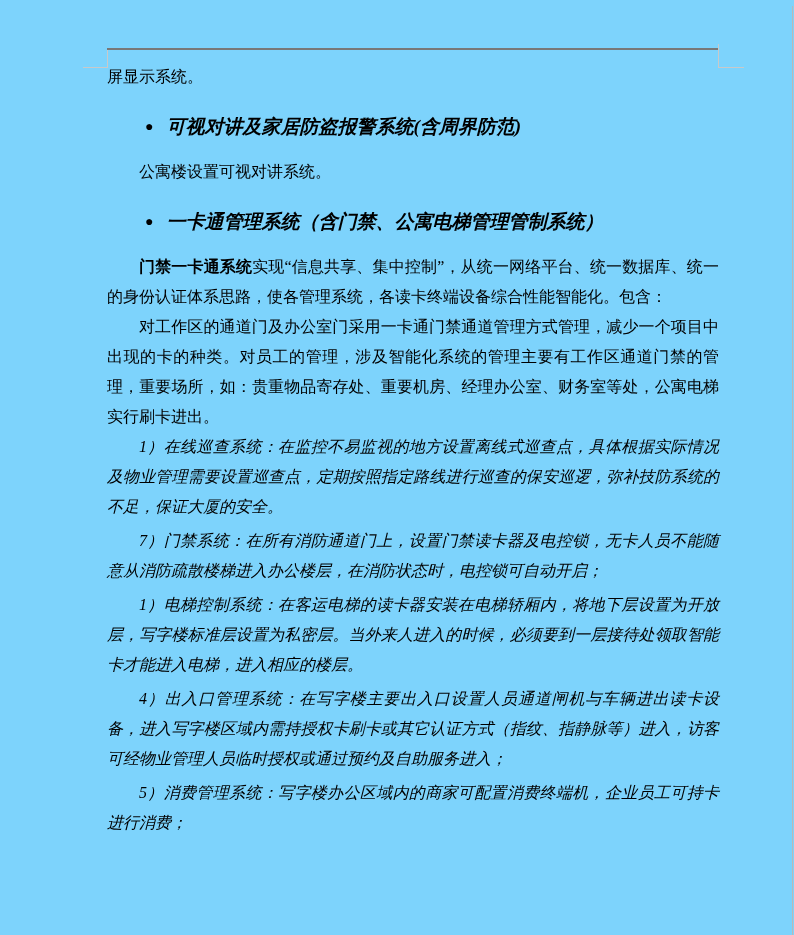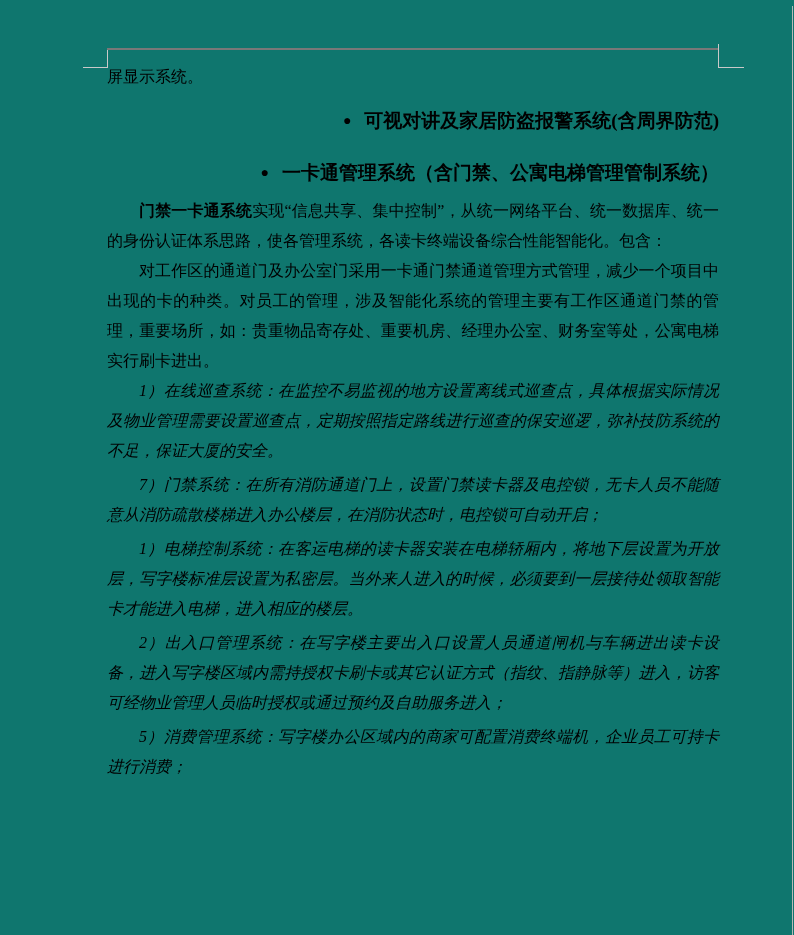--- a/index.html
+++ b/index.html
@@ -4,21 +4,21 @@
 <style>
   html, body {
     margin: 0;
     padding: 0;
     background: #ffffff;
   }
   .page {
     position: relative;
     width: 794px;
     height: 935px;
-    background: #0f766e;
+    background: #7dd3fc;
     overflow: hidden;
     font-family: "Liberation Serif", "DejaVu Serif", serif;
     color: #000000;
   }
   
   .hdr-rule {
     position: absolute;
     left: 107px;
     top: 48px;
     width: 611px;
@@ -60,26 +60,27 @@
   .content p.first {
     text-indent: 0;
   }
   .content p.item {
     margin-bottom: 4px;
     font-style: italic;
   }
   .heading {
     font-size: 19px;
     font-weight: 700;
-    line-height: 43px;
+    line-height: 56px;
     margin: 7px 0 0 0;
     padding-left: 38px;
     text-indent: 0;
-    text-align: right;
+    text-align: left;
     white-space: nowrap;
+    font-style: italic;
   }
   .bullet {
     display: inline-block;
     font-size: 14px;
     margin-right: 13px;
     transform: translateY(-2px);
   }
   .bold-lead {
     font-weight: 700;
   }
@@ -95,32 +96,33 @@
   <div class="mark m-tr-v"></div>
   <div class="mark m-tr-h"></div>
   <div class="page-edge-right"></div>
 
   <div class="content">
 
     <p class="first">屏显示系统。</p>
 
     <h1 class="heading"><span class="bullet">●</span><span>可视对讲及家居防盗报警系统(含周界防范)</span></h1>
 
+    <p>公寓楼设置可视对讲系统。</p>
 
 
     <h1 class="heading"><span class="bullet">●</span><span>一卡通管理系统（含门禁、公寓电梯管理管制系统）</span></h1>
 
     <p><span class="bold-lead">门禁一卡通系统</span><span>实现“信息共享、集中控制”，从统一网络平台、统一数据库、统一的身份认证体系思路，使各管理系统，各读卡终端设备综合性能智能化。包含：</span></p>
 
     <p>对工作区的通道门及办公室门采用一卡通门禁通道管理方式管理，减少一个项目中出现的卡的种类。对员工的管理，涉及智能化系统的管理主要有工作区通道门禁的管理，重要场所，如：贵重物品寄存处、重要机房、经理办公室、财务室等处，公寓电梯实行刷卡进出。</p>
 
     <p class="item">1）在线巡查系统：在监控不易监视的地方设置离线式巡查点，具体根据实际情况及物业管理需要设置巡查点，定期按照指定路线进行巡查的保安巡逻，弥补技防系统的不足，保证大厦的安全。</p>
 
     <p class="item">7）门禁系统：在所有消防通道门上，设置门禁读卡器及电控锁，无卡人员不能随意从消防疏散楼梯进入办公楼层，在消防状态时，电控锁可自动开启；</p>
 
     <p class="item">1）电梯控制系统：在客运电梯的读卡器安装在电梯轿厢内，将地下层设置为开放层，写字楼标准层设置为私密层。当外来人进入的时候，必须要到一层接待处领取智能卡才能进入电梯，进入相应的楼层。</p>
 
-    <p class="item">2）出入口管理系统：在写字楼主要出入口设置人员通道闸机与车辆进出读卡设备，进入写字楼区域内需持授权卡刷卡或其它认证方式（指纹、指静脉等）进入，访客可经物业管理人员临时授权或通过预约及自助服务进入；</p>
+    <p class="item">4）出入口管理系统：在写字楼主要出入口设置人员通道闸机与车辆进出读卡设备，进入写字楼区域内需持授权卡刷卡或其它认证方式（指纹、指静脉等）进入，访客可经物业管理人员临时授权或通过预约及自助服务进入；</p>
 
     <p class="item">5）消费管理系统：写字楼办公区域内的商家可配置消费终端机，企业员工可持卡进行消费；</p>
 
   </div>
 </div>
 
 </body></html>

